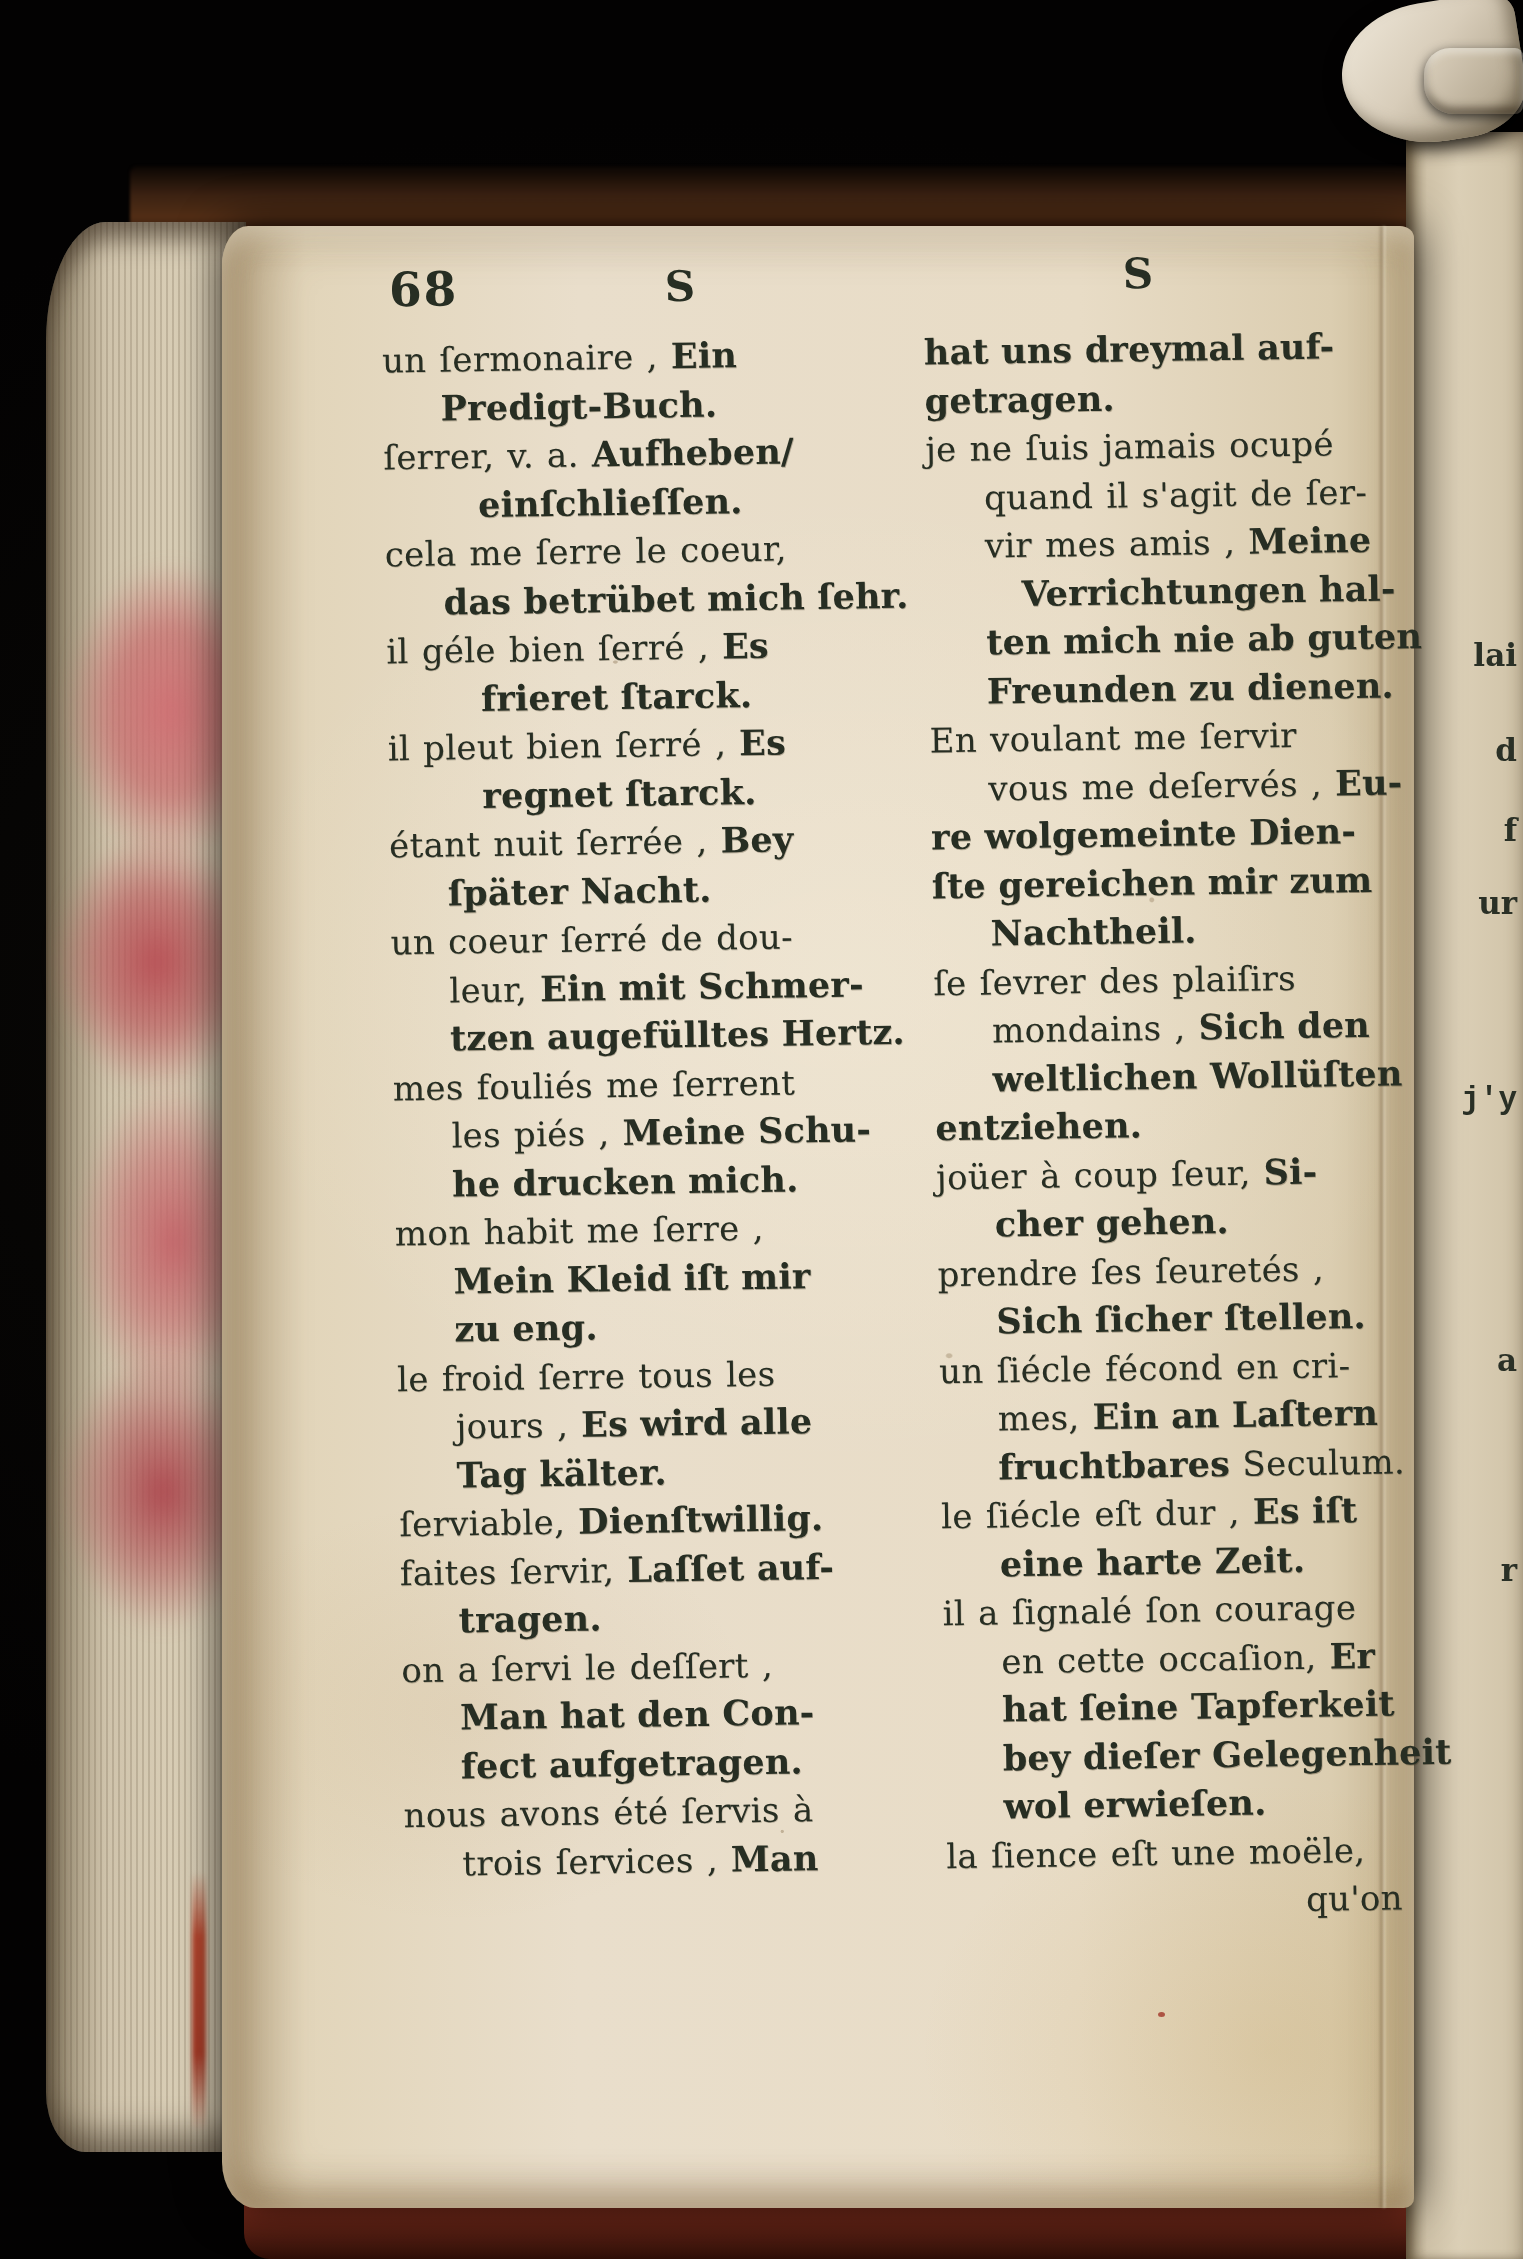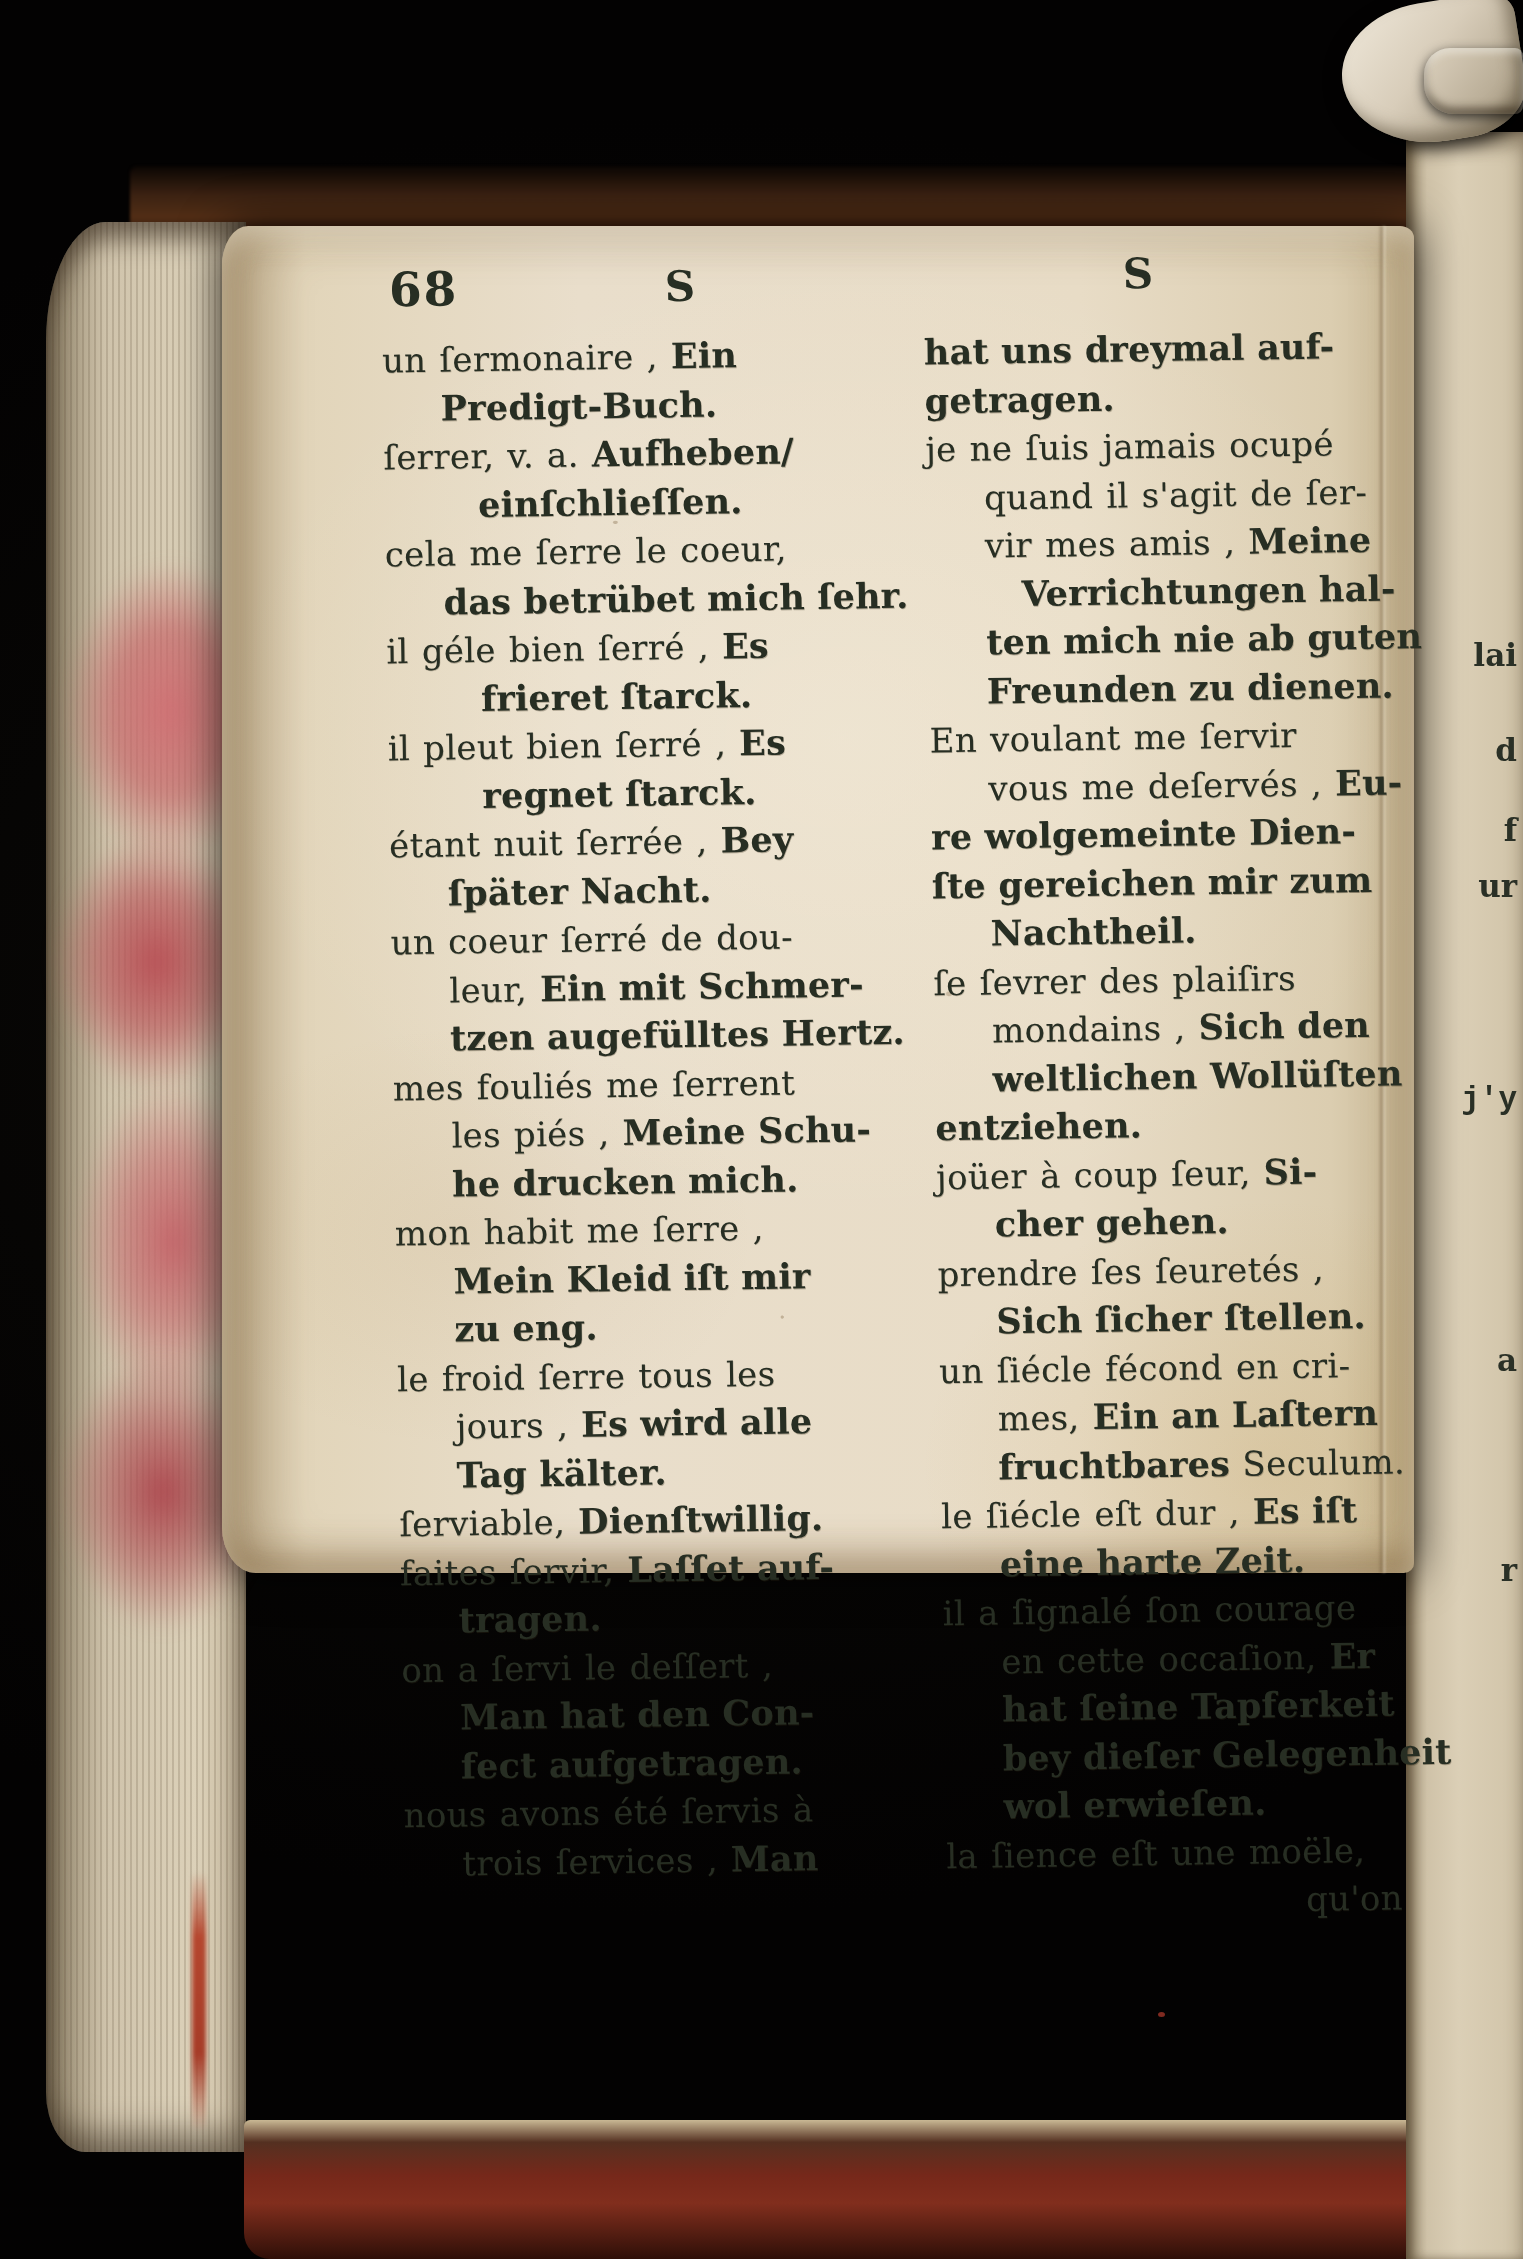--- a/index.html
+++ b/index.html
@@ -32,21 +32,21 @@
     border-radius:55% 20% 40% 60%;transform:rotate(-9deg);
     box-shadow:0 6px 18px rgba(0,0,0,.8), inset -8px -10px 16px rgba(90,78,58,.6);}
   .headband{position:absolute;left:1424px;top:48px;width:99px;height:66px;border-radius:26px 8px 8px 30px;
     background:repeating-linear-gradient(115deg,#f0ead cc 0,#efe9dc 0 8px,#c9bfa9 8px 14px,#968b72 14px 17px);
     box-shadow: inset 0 4px 8px rgba(255,255,250,.5), inset 0 -6px 10px rgba(40,30,16,.6), 0 4px 12px rgba(0,0,0,.7);}
   .next-page-sliver{position:absolute;left:1406px;top:132px;width:117px;height:2127px;
     background:linear-gradient(90deg,#9a8c70 0%, #cfc2a8 18%, #dbcfb6 45%, #d0c3a8 100%);
     box-shadow: inset 6px 0 10px rgba(60,45,25,.45), inset 0 14px 18px rgba(60,45,25,.4);}
   .sliver-frag{position:absolute;right:6px;color:#2a3026;font-weight:700;font-size:31px;white-space:nowrap;text-align:right;}
   
-  .page{position:absolute;left:222px;top:226px;width:1192px;height:1347px;
+  .page{position:absolute;left:222px;top:226px;width:1192px;height:1982px;
     background:
       radial-gradient(900px 700px at 52% 38%, rgba(255,250,235,.25) 0%, rgba(255,250,235,0) 70%),
       radial-gradient(500px 380px at 88% 92%, rgba(190,150,70,.18) 0%, rgba(190,150,70,0) 70%),
       radial-gradient(420px 300px at 20% 75%, rgba(170,135,80,.10) 0%, rgba(170,135,80,0) 70%),
       linear-gradient(90deg,#c6b595 0%, #e2d5ba 7%, #e9decb 30%, #e8dcc6 72%, #dbcdb0 93%, #c9b996 100%);
     border-radius:26px 14px 10px 34px / 40px 12px 10px 46px;
     box-shadow:0 0 46px rgba(0,0,0,.75), inset 0 10px 26px rgba(250,245,230,.5),
       inset 0 -14px 36px rgba(120,88,48,.35), inset 34px 0 56px rgba(110,80,45,.32),
       inset -20px 0 44px rgba(115,85,48,.28);}
   .fold-line{position:absolute;top:0;right:28px;width:8px;height:100%;
@@ -91,21 +91,21 @@
     <div class="marble m4"></div>
     <div class="red-streak"></div>
   </div>
 
   <div class="bottom-edges"></div>
 
   <div class="next-page-sliver" id="sliver">
       <span class="sliver-frag" style="top: 505px;">lai</span>
       <span class="sliver-frag" style="top: 600px;">d</span>
       <span class="sliver-frag" style="top: 680px;">f</span>
-      <span class="sliver-frag" style="top: 736px;">ur</span>
+      <span class="sliver-frag" style="top: 753px;">ur</span>
       <span class="sliver-frag" style="top: 950px; font-family: Liberation Mono, monospace;">j'y</span>
       <span class="sliver-frag" style="top: 1210px;">a</span>
       <span class="sliver-frag" style="top: 1420px;">r</span>
     </div>
 
   <div class="corner-curl"></div>
   <div class="headband"></div>
 
   <div class="page">
     <div class="fold-line"></div>

